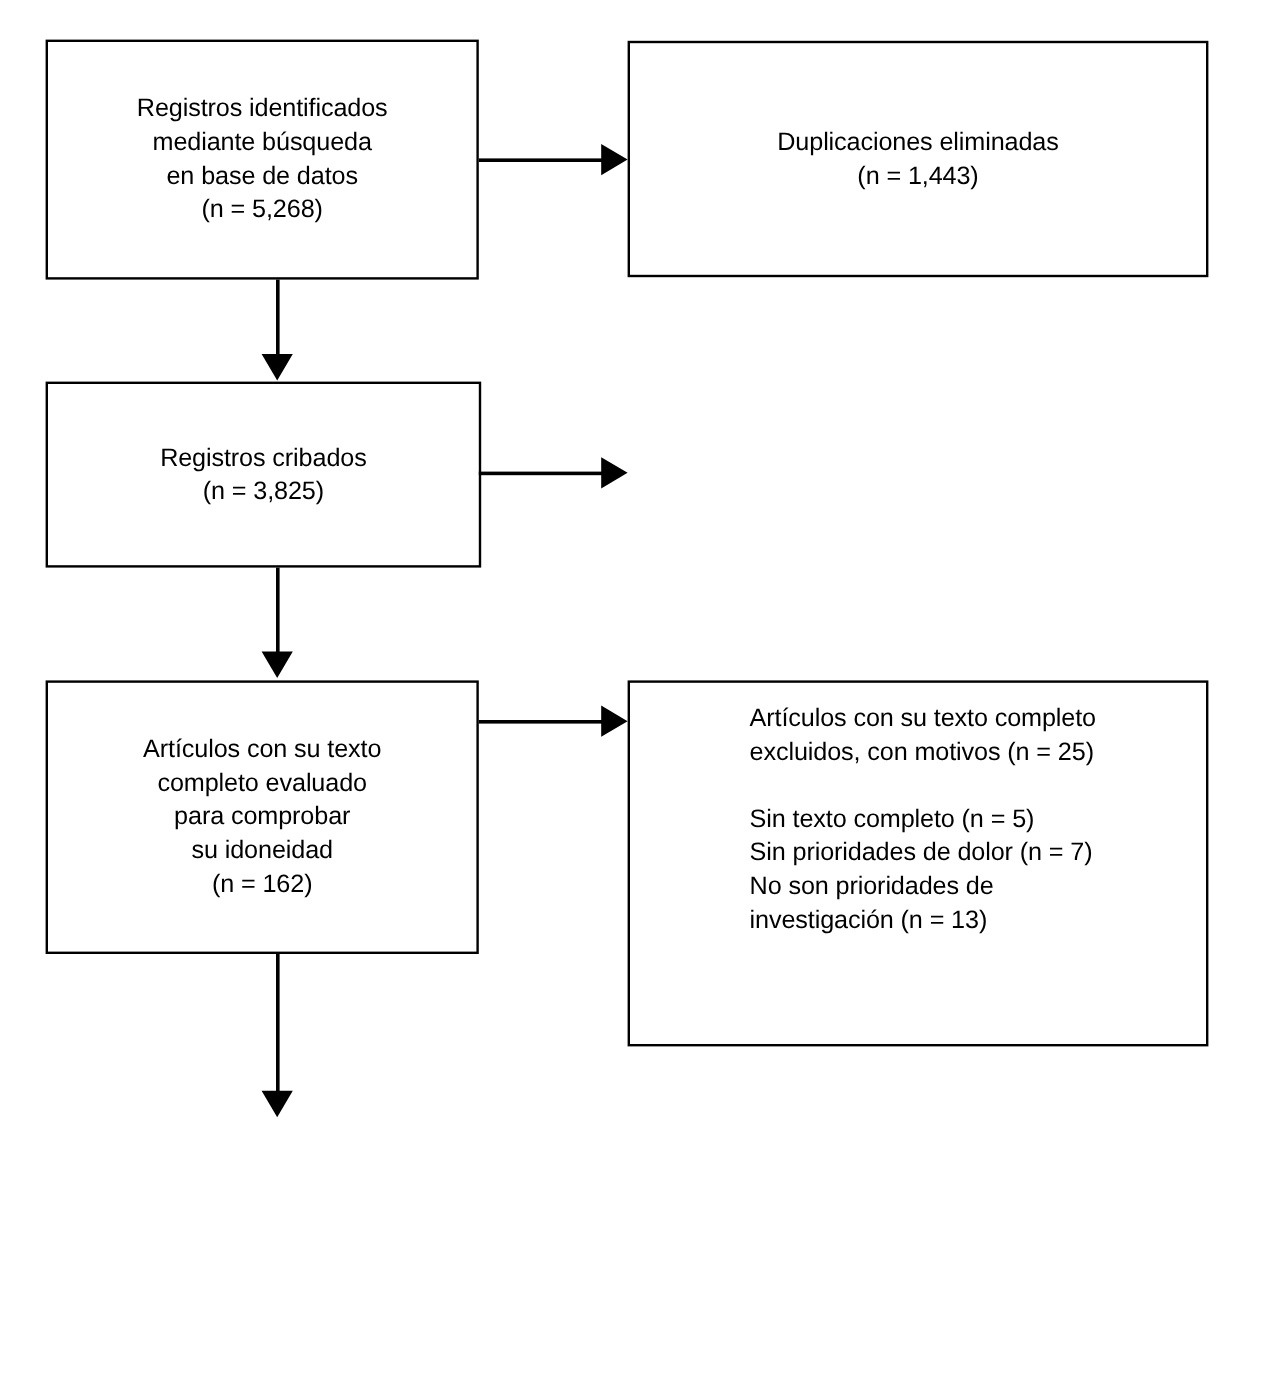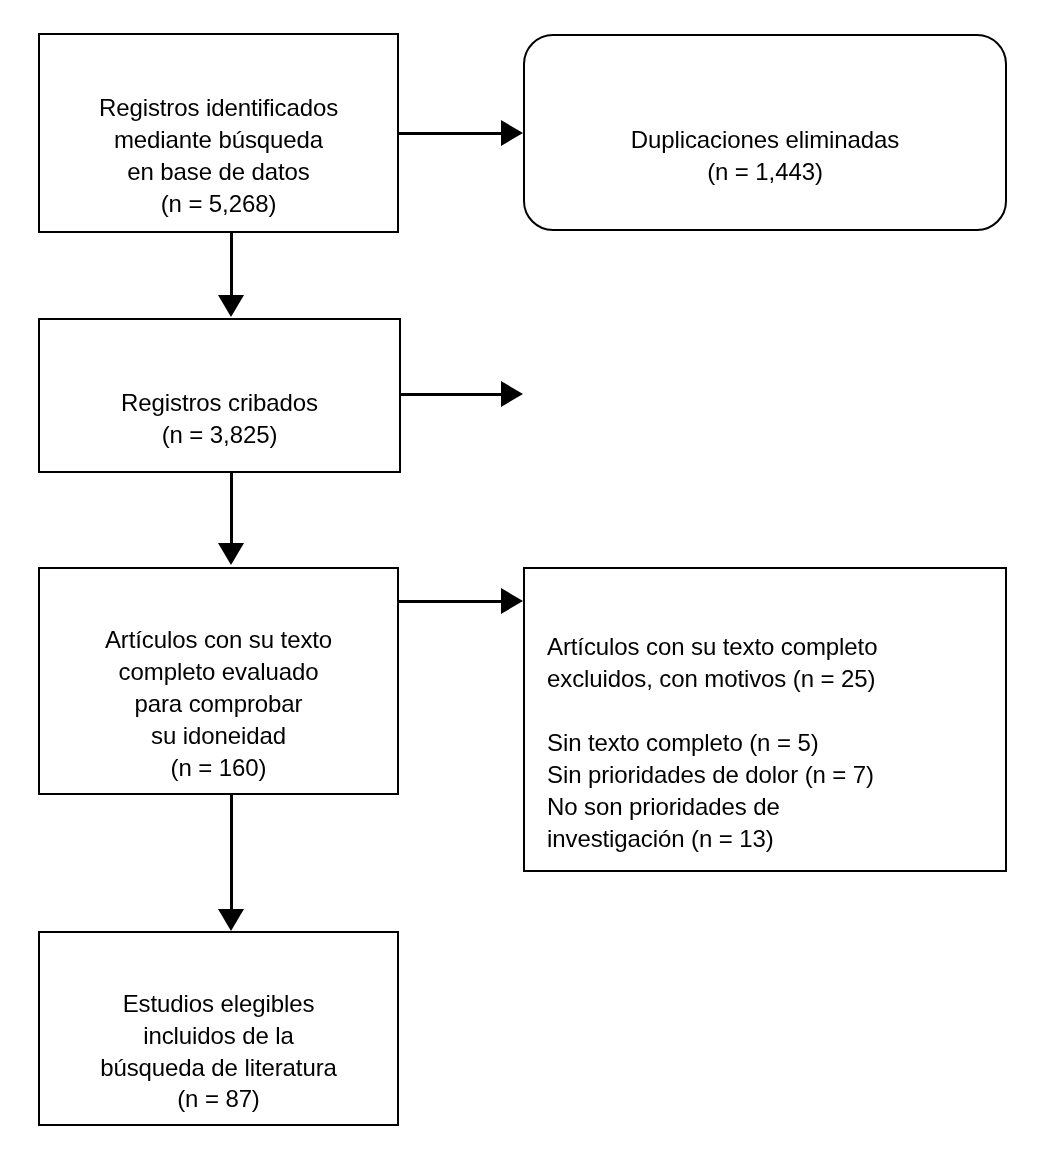--- a/index.html
+++ b/index.html
@@ -20,29 +20,28 @@
     position: absolute;
     box-sizing: border-box;
     border: 2.5px solid #000000;
     background: #ffffff;
     display: flex;
     align-items: center;
     justify-content: center;
     padding: 4px 10px;
   }
   .node .txt {
-    font-size: 24px;
+    font-size: 21px;
     line-height: 1.33;
     text-align: center;
     white-space: pre-line;
     letter-spacing: -0.1px;
-    margin-top: 46px;
   }
   .node.left-text {
-    justify-content: flex-start;
+    justify-content: center;
     align-items: flex-start;
     padding: 16px 14px 0 22px;
   }
   .node.left-text .txt {
     text-align: left;
     line-height: 1.335;
   }
   
   .edge { position: absolute; }
   .edge .line-v {
@@ -79,21 +78,21 @@
 
 <div id="canvas">
 
   <div class="node" style="left:38px; top:33px; width:361px; height:200px;">
     <span class="txt">Registros identificados
 mediante búsqueda
 en base de datos
 (n = 5,268)</span>
   </div>
 
-  <div class="node" style="left:523px; top:34px; width:484px; height:197px;border-radius:30px;">
+  <div class="node" style="left:523px; top:34px; width:484px; height:197px;">
     <span class="txt">Duplicaciones eliminadas
 (n = 1,443)</span>
   </div>
 
   <div class="edge" style="left:399px; top:120px; width:126px; height:30px;">
     <div class="line-h" style="top:12px; width:106px;"></div>
     <div class="head-right" style="left:102px; top:0px;"></div>
   </div>
 
   <div class="edge" style="left:218px; top:233px; width:30px; height:86px;">
@@ -115,21 +114,21 @@
   <div class="edge" style="left:218px; top:473px; width:30px; height:95px;">
     <div class="line-v" style="left:12px; height:74px;"></div>
     <div class="head-down" style="left:0px; top:70px;"></div>
   </div>
 
   <div class="node" style="left:38px; top:567px; width:361px; height:228px;">
     <span class="txt">Artículos con su texto
 completo evaluado
 para comprobar
 su idoneidad
-(n = 160)</span>
+(n = 162)</span>
   </div>
 
   <div class="node left-text" style="left:523px; top:567px; width:484px; height:305px;">
     <span class="txt">Artículos con su texto completo
 excluidos, con motivos (n = 25)
 
 Sin texto completo (n = 5)
 Sin prioridades de dolor (n = 7)
 No son prioridades de
 investigación (n = 13)</span>
@@ -138,20 +137,14 @@
   <div class="edge" style="left:399px; top:588px; width:126px; height:30px;">
     <div class="line-h" style="top:12px; width:106px;"></div>
     <div class="head-right" style="left:102px; top:0px;"></div>
   </div>
 
   <div class="edge" style="left:218px; top:795px; width:30px; height:140px;">
     <div class="line-v" style="left:12px; height:118px;"></div>
     <div class="head-down" style="left:0px; top:114px;"></div>
   </div>
 
-  <div class="node" style="left:38px; top:931px; width:361px; height:195px;">
-    <span class="txt">Estudios elegibles
-incluidos de la
-búsqueda de literatura
-(n = 87)</span>
-  </div>
 
 </div>
 
 </body></html>

